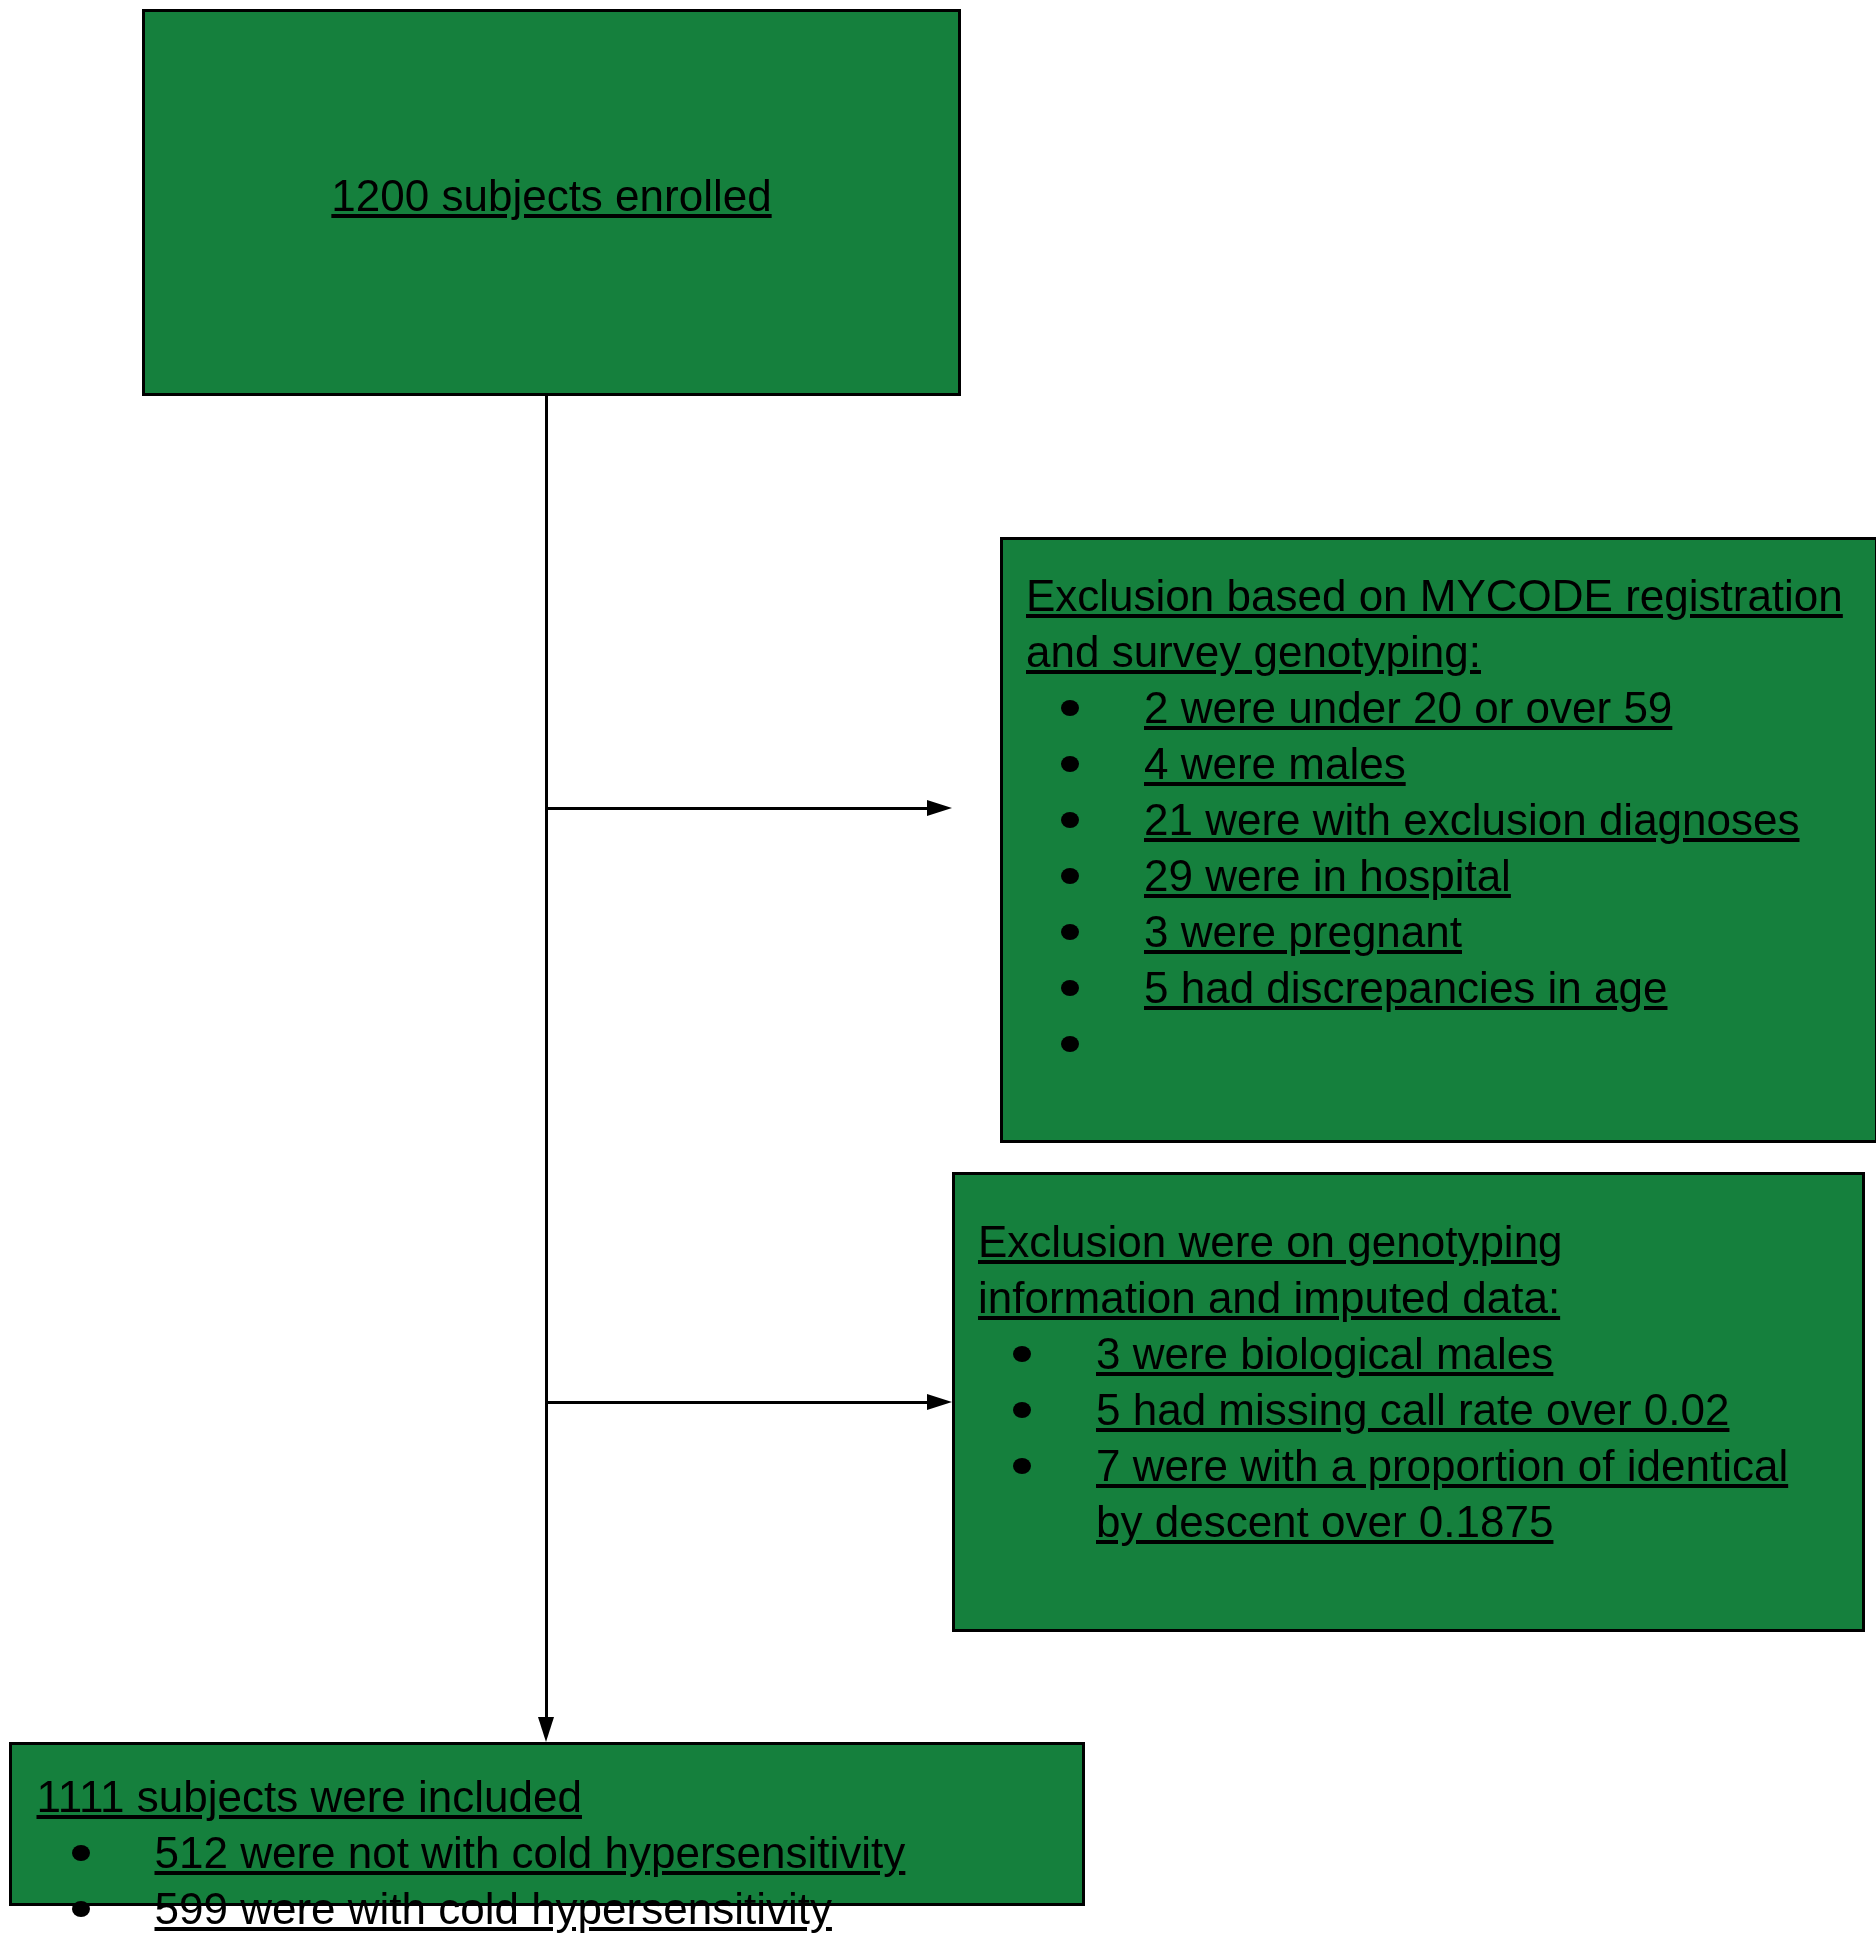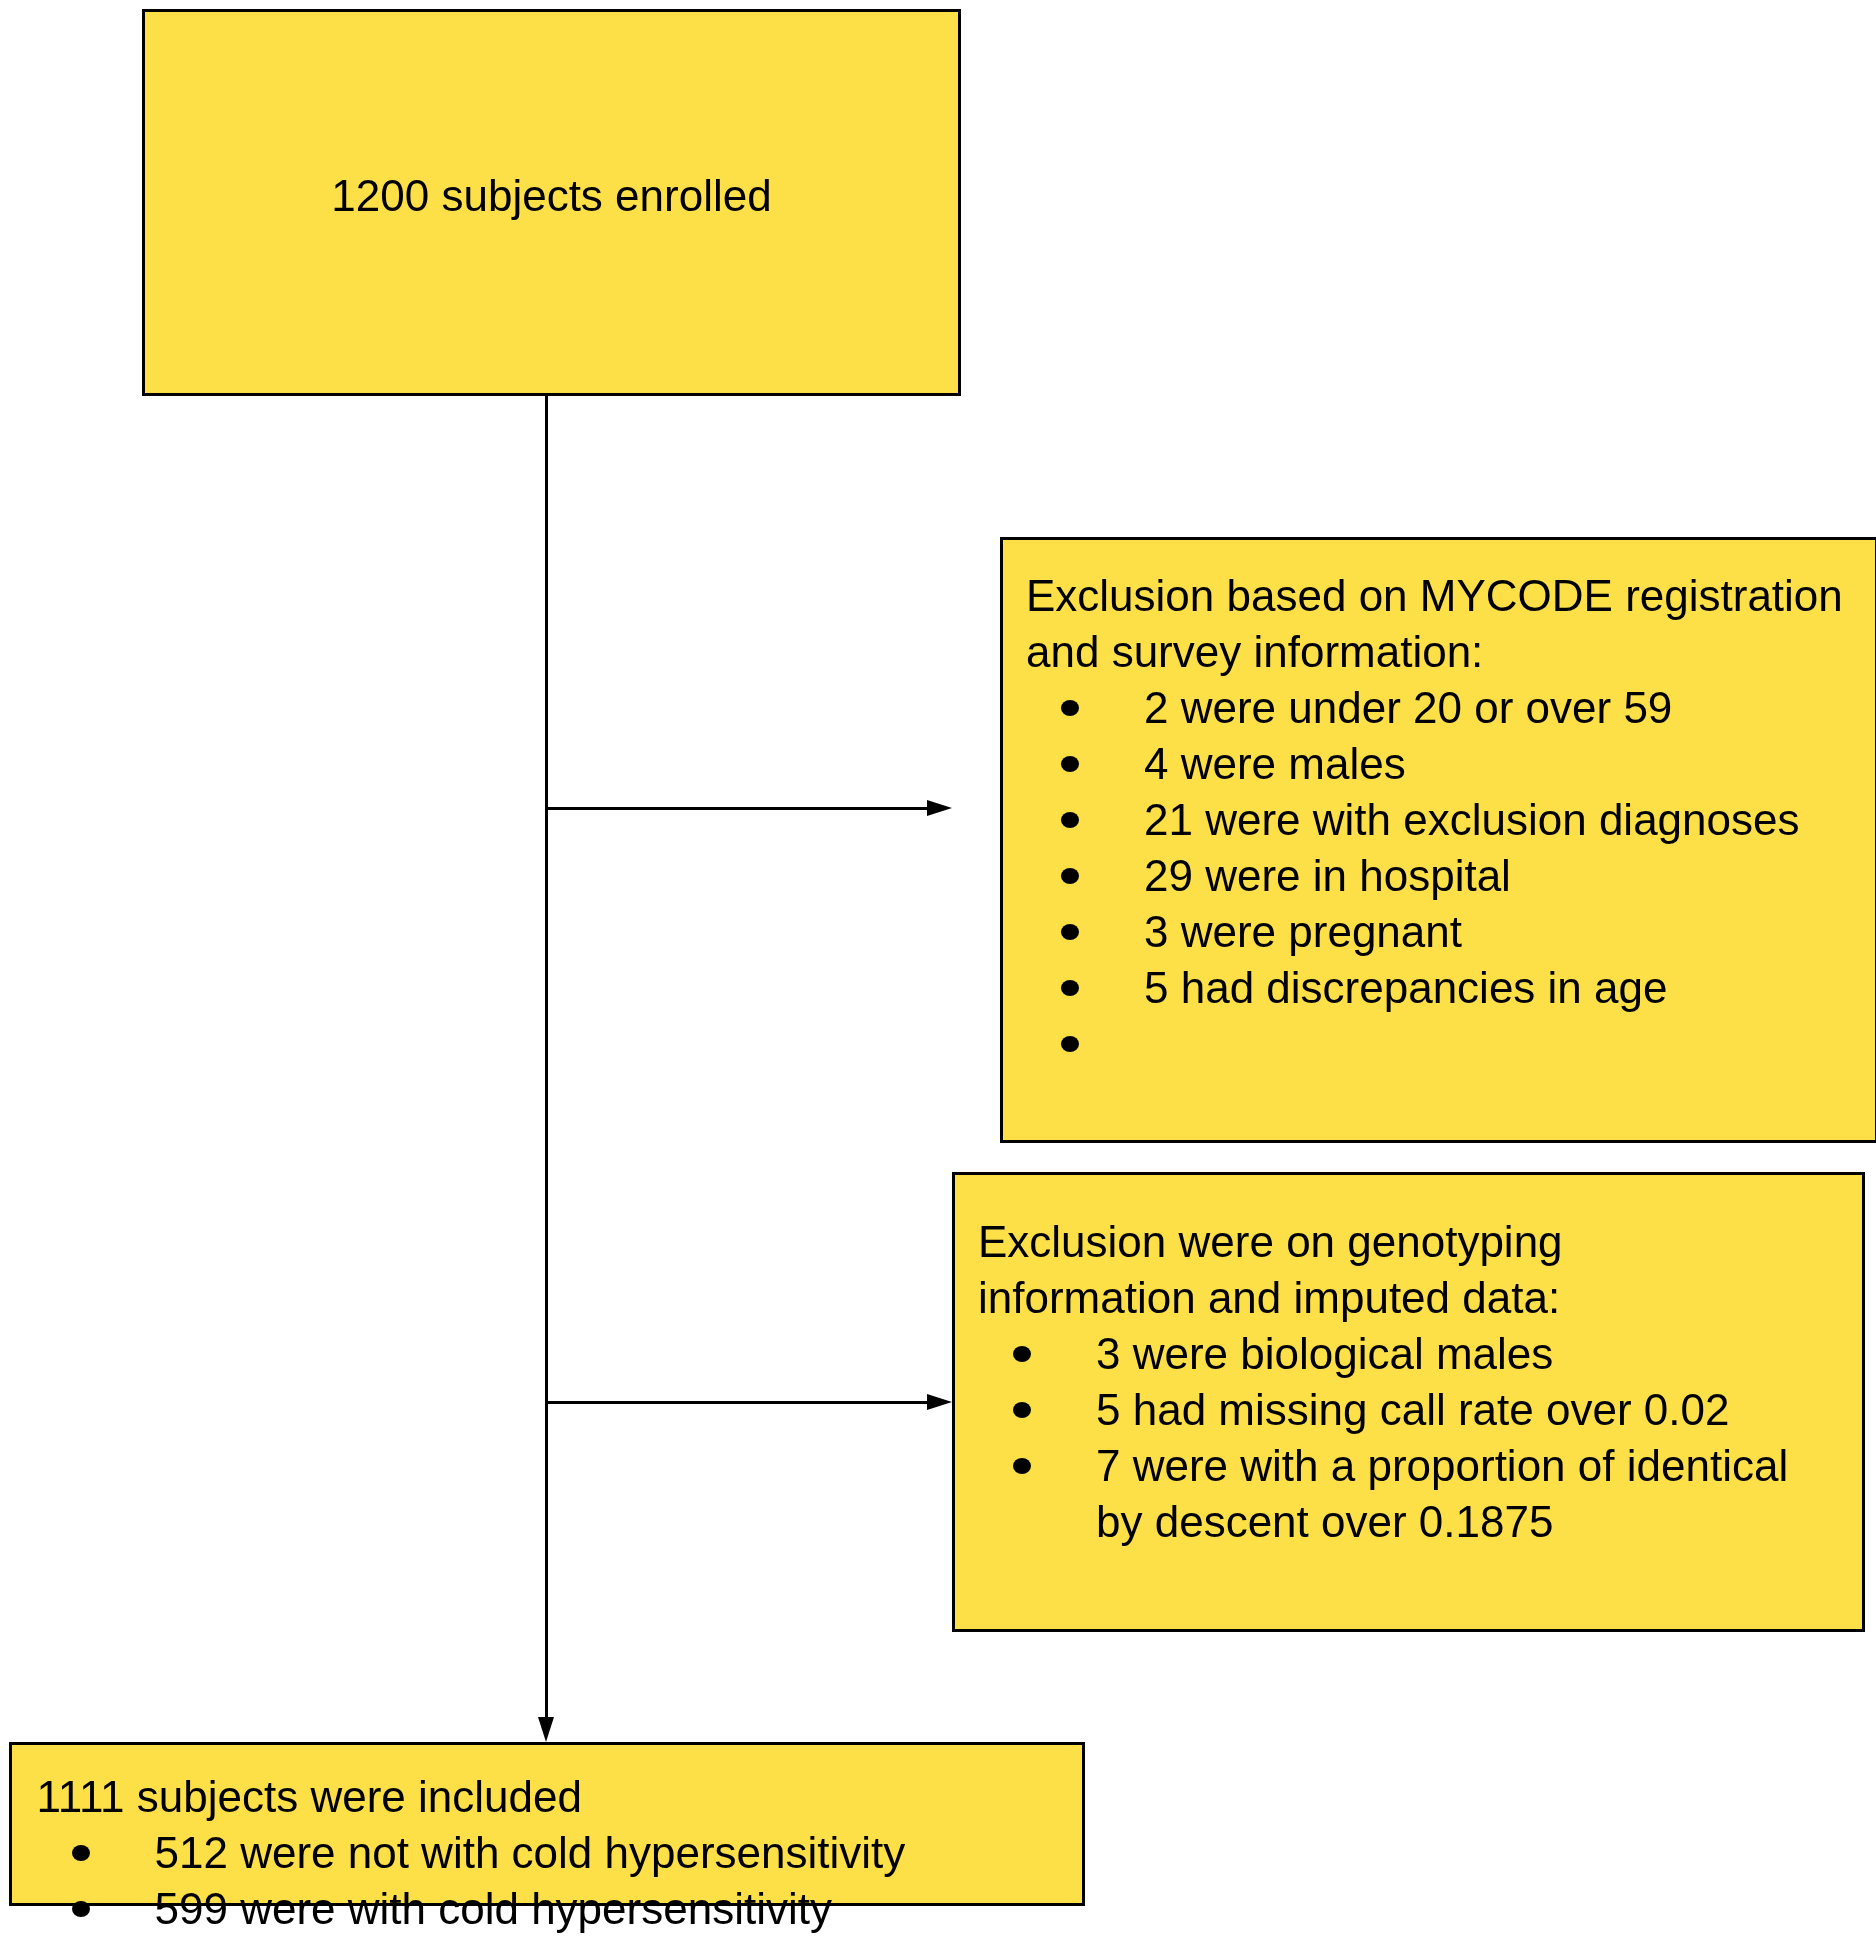--- a/index.html
+++ b/index.html
@@ -13,22 +13,23 @@
     height: 1955px;
     background: #ffffff;
     font-family: "Liberation Sans", sans-serif;
     color: #000000;
     font-size: 44px;
     line-height: 56px;
   }
   .box {
     position: absolute;
     border: 3.4px solid #000000;
-    background: #fde047;
+    background: #15803d;
     box-sizing: border-box;
+    text-decoration: underline;
   }
   
   .top-box {
     left: 142px;
     top: 8.5px;
     width: 819px;
     height: 387px;
     display: flex;
     align-items: center;
     justify-content: center;
@@ -120,21 +121,21 @@
 
   <div class="vline"></div>
   <div class="hline hline-1"></div>
   <div class="arrow-right arrow-right-1"></div>
   <div class="hline hline-2"></div>
   <div class="arrow-right arrow-right-2"></div>
   <div class="arrow-down"></div>
 
   <div class="box excl-box-1">
     <div class="heading-line">Exclusion based on MYCODE registration</div>
-    <div class="heading-line">and survey information:</div>
+    <div class="heading-line">and survey genotyping:</div>
     <div class="bullet-row">
       <span class="dot"></span>
       <span class="txt">2 were under 20 or over 59</span>
     </div>
     <div class="bullet-row">
       <span class="dot"></span>
       <span class="txt">4 were males</span>
     </div>
     <div class="bullet-row">
       <span class="dot"></span>

